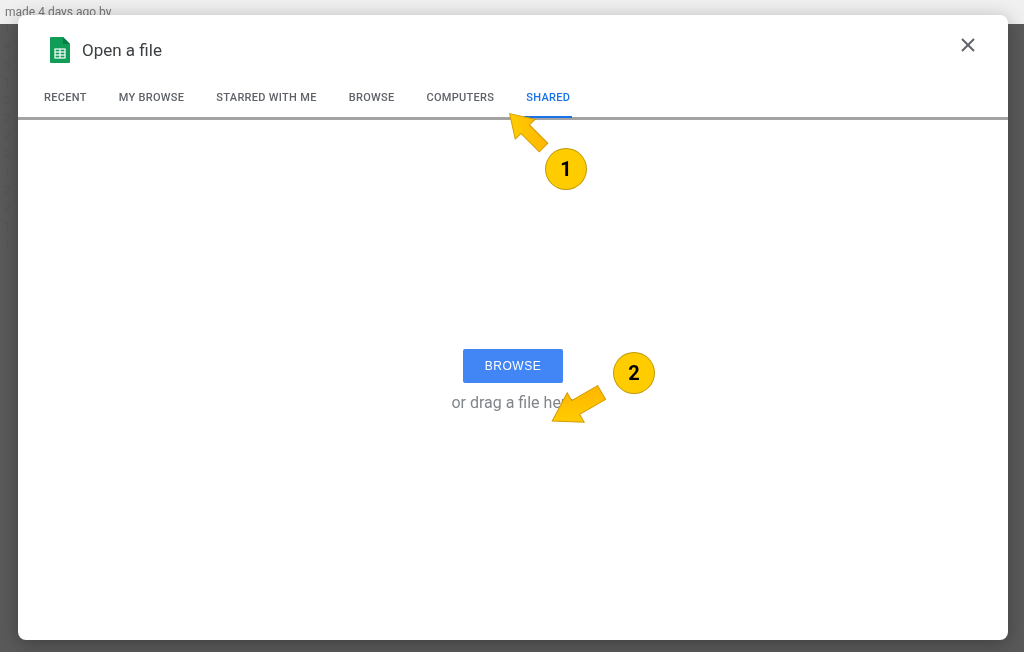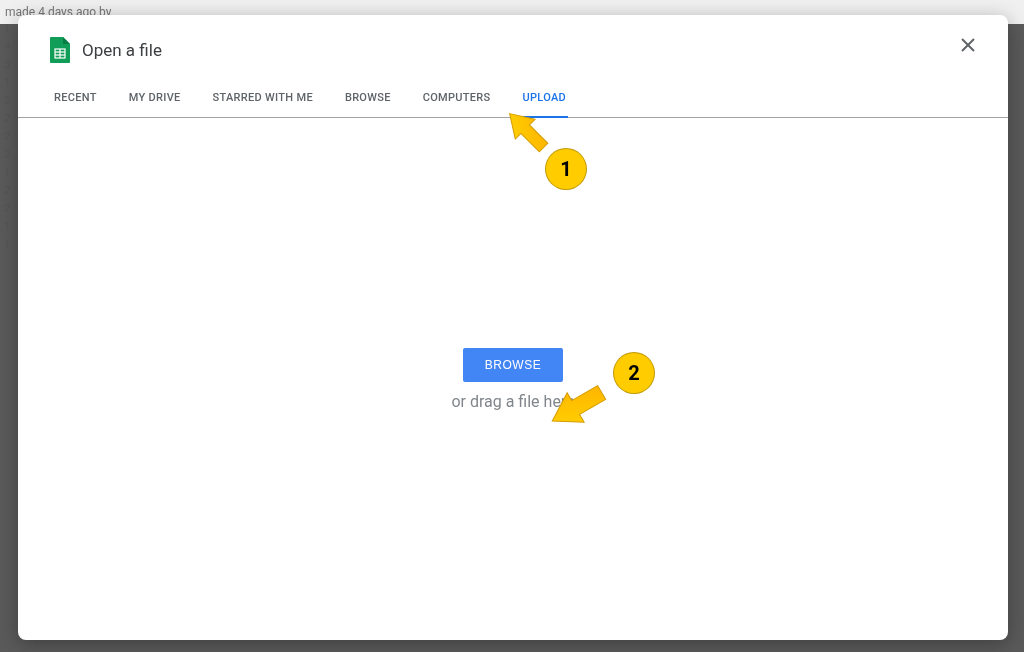--- a/index.html
+++ b/index.html
@@ -69,23 +69,23 @@
       height: 24px;
       cursor: pointer;
       display: flex;
       align-items: center;
       justify-content: center;
       color: #5f6368;
     }
     .tabs {
       display: flex;
       gap: 28px;
-      padding: 0 34px;
+      padding: 0 24px;
       margin-top: 28px;
-      border-bottom: 1px solid #a3a3a3;
+      border-bottom: 3px solid #a3a3a3;
     }
     .tab {
       font-size: 11px;
       font-weight: 500;
       letter-spacing: 0.3px;
       color: #5f6368;
       padding: 0 2px 12px 2px;
       cursor: pointer;
       border-bottom: 2px solid transparent;
       margin-bottom: -1px;
@@ -177,25 +177,25 @@
         <svg width="16" height="16" viewBox="0 0 16 16">
           <line x1="2" y1="2" x2="14" y2="14" stroke="#5f6368" stroke-width="2"></line>
           <line x1="14" y1="2" x2="2" y2="14" stroke="#5f6368" stroke-width="2"></line>
         </svg>
       </span>
     </div>
   </div>
 
   <div class="tabs">
     <div class="tab">RECENT</div>
-    <div class="tab">MY DRIVE</div>
+    <div class="tab">MY BROWSE</div>
     <div class="tab">STARRED WITH ME</div>
     <div class="tab">BROWSE</div>
     <div class="tab">COMPUTERS</div>
-    <div class="tab active">UPLOAD</div>
+    <div class="tab active">SHARED</div>
   </div>
 
   <div class="content">
     <button class="browse-btn">BROWSE</button>
     <div class="drag-text">or drag a file here</div>
   </div>
 </div>
 
 <div class="annotation-arrow" style="left:498px; top:102px;">
   <svg width="60" height="60" viewBox="0 0 60 60">

